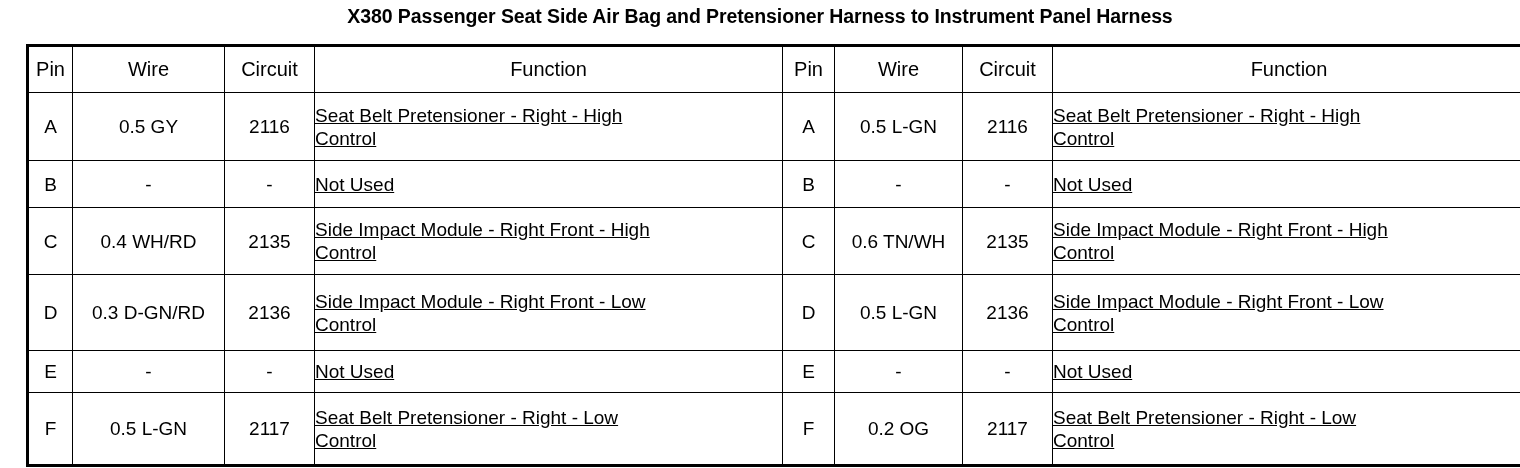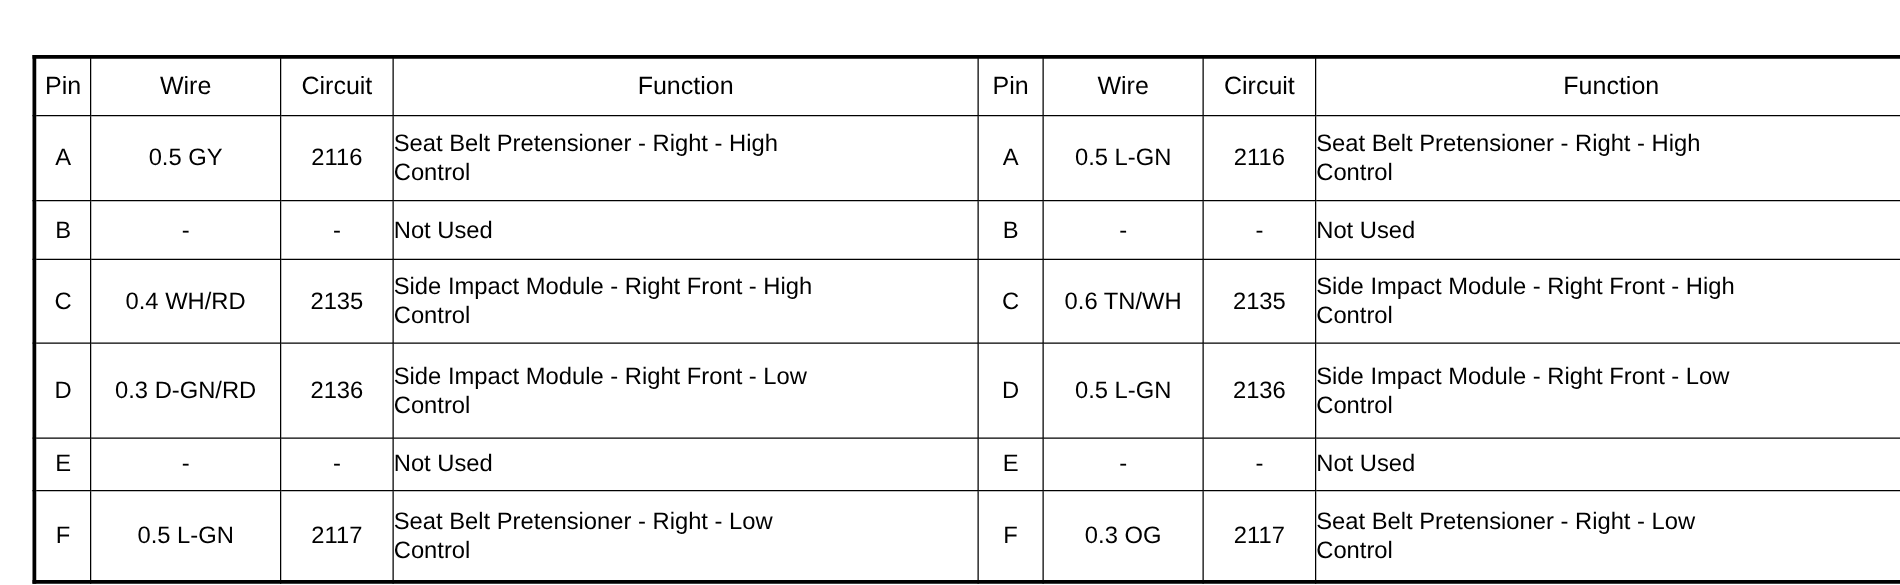--- a/index.html
+++ b/index.html
@@ -85,36 +85,38 @@
     font-size: 19px;
     line-height: 23px;
     padding: 2px 3px;
   }
 
   td.cell-function {
     text-align: left;
     font-size: 19px;
     line-height: 23px;
     padding: 3px 0 3px 7px;
+    text-decoration: underline;
   }
 
   tr.r-a td { height: 67px; }
   tr.r-b td { height: 46px; }
   tr.r-c td { height: 66px; }
   tr.r-d td { height: 75px; }
   tr.r-e td { height: 41px; }
   tr.r-f td { height: 71px; }
 
   td.cell-function .fn-line { display: block; }
 </style>
 </head>
 <body>
 
 <div class="page">
 
+  <div class="doc-title">X380 Passenger Seat Side Air Bag and Pretensioner Harness to Instrument Panel Harness</div>
 
   <div class="table-wrap">
     <table class="pinout">
       <colgroup>
         <col class="c-pin">
           <col class="c-wire">
           <col class="c-circuit">
           <col class="c-function">
         <col class="c-pin2">
           <col class="c-wire2">
@@ -218,21 +220,21 @@
 
         <tr class="r-f">
           <td class="cell-pin">F</td>
           <td class="cell-wire">0.5 L-GN</td>
           <td class="cell-circuit">2117</td>
           <td class="cell-function">
             <span class="fn-line">Seat Belt Pretensioner - Right - Low</span>
             <span class="fn-line">Control</span>
           </td>
           <td class="cell-pin midsep">F</td>
-          <td class="cell-wire">0.3 OG</td>
+          <td class="cell-wire">0.2 OG</td>
           <td class="cell-circuit">2117</td>
           <td class="cell-function">
             <span class="fn-line">Seat Belt Pretensioner - Right - Low</span>
             <span class="fn-line">Control</span>
           </td>
         </tr>
 
       </tbody>
     </table>
   </div>

